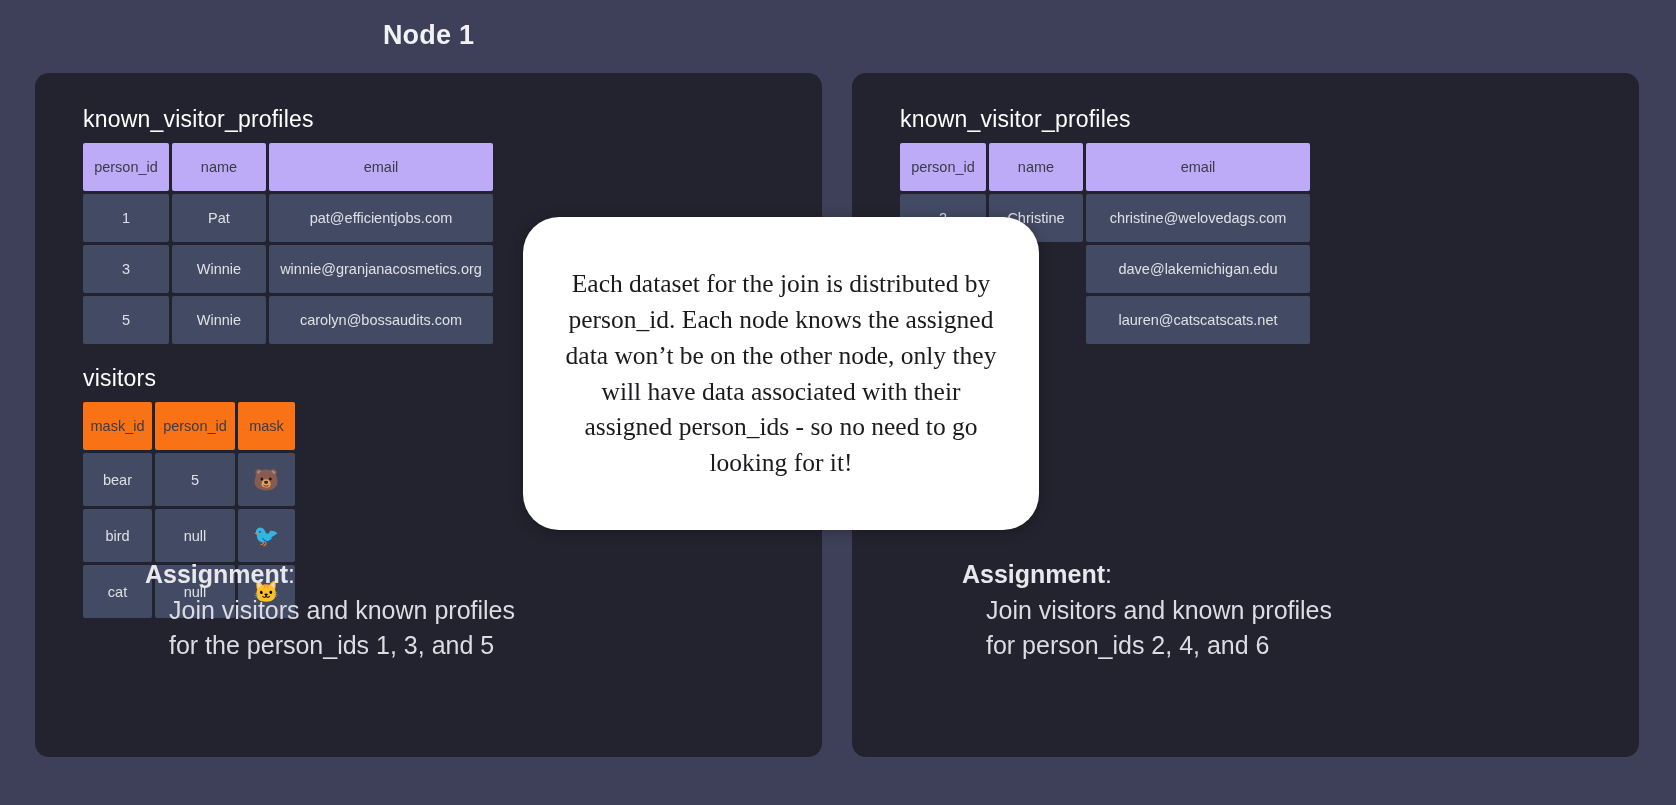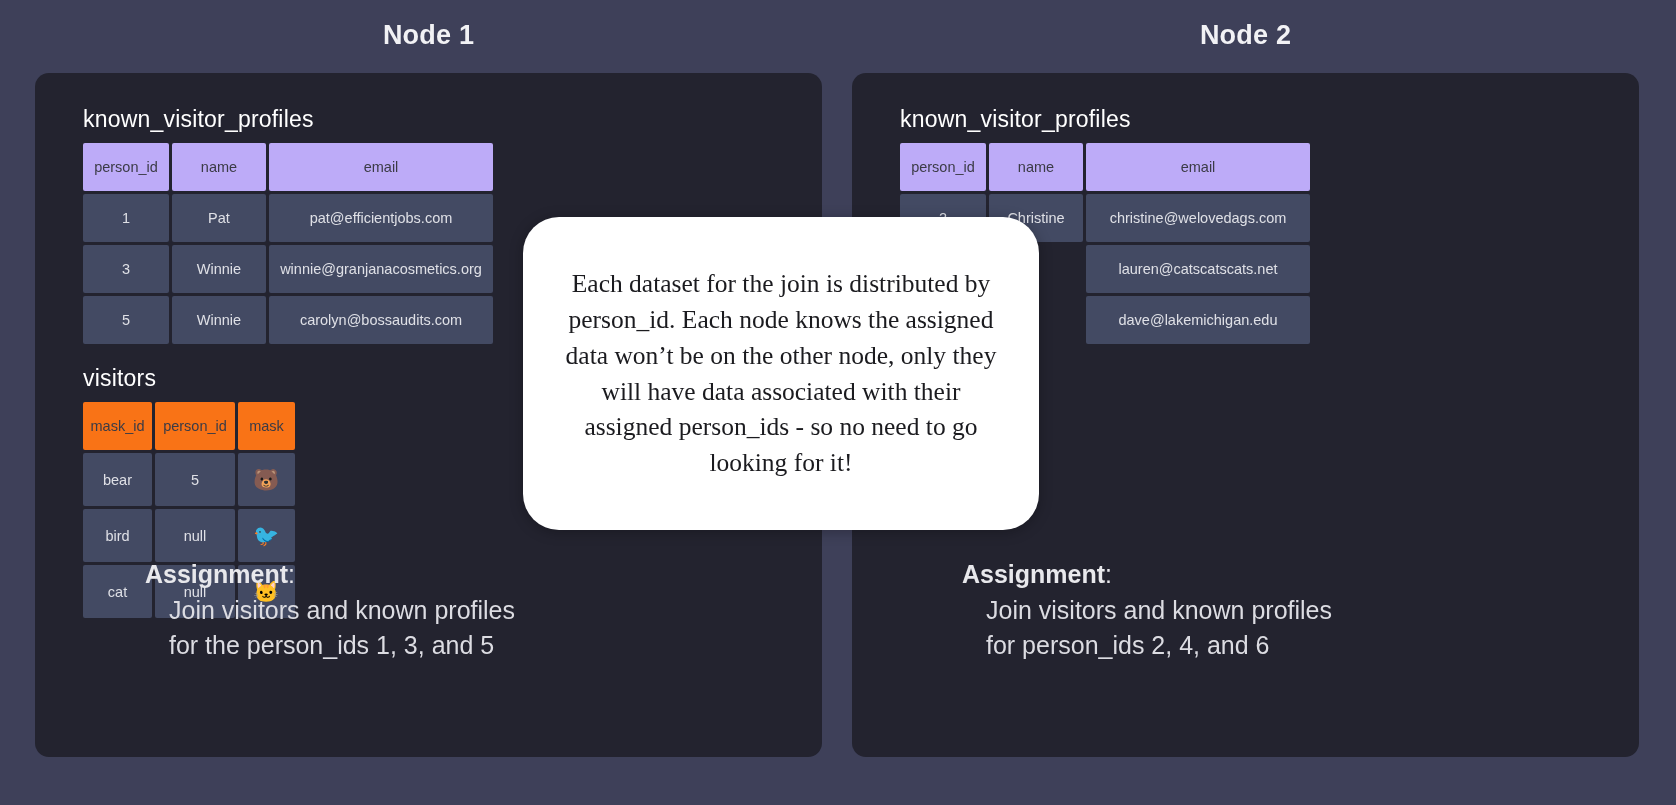--- a/index.html
+++ b/index.html
@@ -232,21 +232,20 @@
       </table>
     </div>
 
     <div class="assignment">
       <div class="a-head"><b>Assignment</b><span>:</span></div>
       <div class="a-line">Join visitors and known profiles</div>
       <div class="a-line">for the person_ids 1, 3, and 5</div>
     </div>
   </div>
 
-  <div class="node-title" id="title-node-2">Node 2</div>
 
   <div class="node-card" id="node-card-2">
     <div class="card-inner">
 
       <div class="table-title">known_visitor_profiles</div>
 
       <table class="db-table t-profiles">
         <colgroup>
             <col class="c1">
             <col class="c2">
@@ -261,26 +260,26 @@
         </thead>
         <tbody>
           <tr>
             <td>2</td>
             <td>Christine</td>
             <td>christine@welovedags.com</td>
           </tr>
           <tr>
             <td class="cell-hidden"></td>
             <td class="cell-hidden"></td>
+            <td>dave@lakemichigan.edu</td>
+          </tr>
+          <tr>
+            <td class="cell-hidden"></td>
+            <td class="cell-hidden"></td>
             <td>lauren@catscatscats.net</td>
-          </tr>
-          <tr>
-            <td class="cell-hidden"></td>
-            <td class="cell-hidden"></td>
-            <td>dave@lakemichigan.edu</td>
           </tr>
         </tbody>
       </table>
     </div>
 
     <div class="assignment">
       <div class="a-head"><b>Assignment</b><span>:</span></div>
       <div class="a-line">Join visitors and known profiles</div>
       <div class="a-line">for person_ids 2, 4, and 6</div>
     </div>

